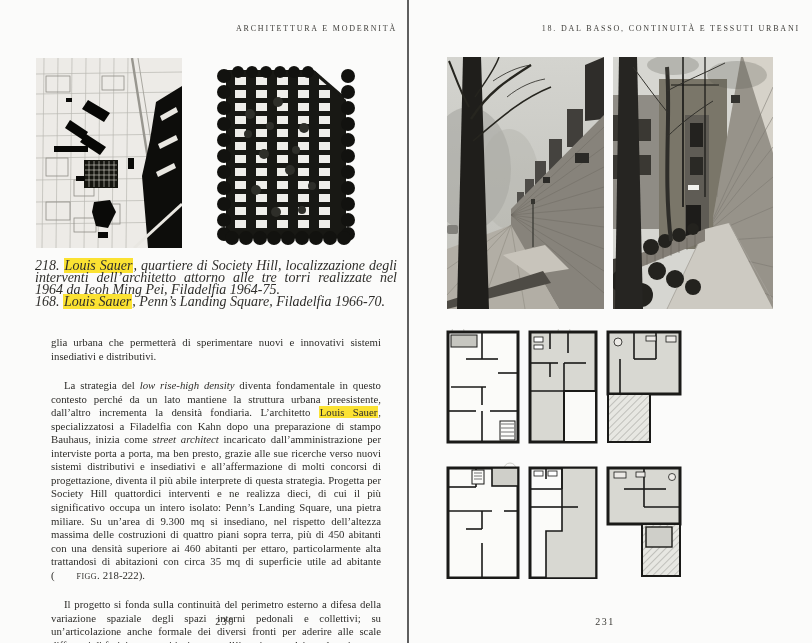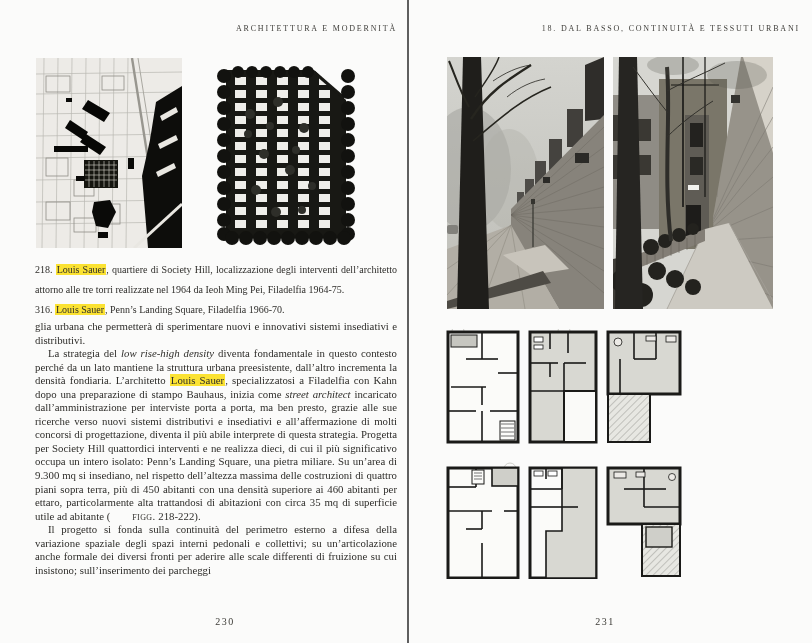--- a/index.html
+++ b/index.html
@@ -6,24 +6,24 @@
   #scene{
     position:relative;width:812px;height:643px;background:#fbfbfa;overflow:hidden;
     font-family:"Liberation Serif","DejaVu Serif",serif;color:#2e2d2a;
   }
   .abs{position:absolute;}
   .runhead{
     font-size:8px;letter-spacing:1.8px;color:#3f3e3a;text-align:right;
     font-variant:small-caps;text-transform:uppercase;white-space:nowrap;
   }
   .pagenum{font-size:10px;letter-spacing:1.5px;text-align:center;color:#3a3934;}
-  .caption{font-size:10px;line-height:20px;text-align:justify;}
+  .caption{font-size:14px;line-height:12px;text-align:justify;font-style:italic;}
   .caption p{margin:0;}
   .bodytext{font-size:10.8px;line-height:13.55px;text-align:justify;}
-  .bodytext p{margin:0;}
+  .bodytext p{margin:16px;}
   .bodytext p.ind{text-indent:13px;}
   .sidecap{font-size:9.6px;line-height:11.6px;}
   .sidecap div{white-space:nowrap;}
   .i{font-style:italic;}
   .hl{background:var(--hl,#fbe232);padding:0 1px;}
   .sc{font-variant:small-caps;letter-spacing:.4px;padding-left:22px;}
   .divider{background:#5f5f5f;}
   .fig{display:block;}
 </style>
 </head>
@@ -165,21 +165,21 @@
           <circle cx="90" cy="148" r="4"></circle>
         <circle cx="36" cy="72" r="4"></circle>
           <circle cx="58" cy="64" r="4"></circle>
           <circle cx="84" cy="88" r="4"></circle>
       </g>
     </svg>
   </div>
 
   <div class="abs caption" style="left:35px;top:260px;width:362px;">
     <p><span>218. </span><span class="hl">Louis Sauer</span><span>, quartiere di Society Hill, localizzazione degli interventi dell’architetto attorno alle tre torri realizzate nel 1964 da Ieoh Ming Pei, Filadelfia 1964-75.</span></p>
-    <p><span>316. </span><span class="hl">Louis Sauer</span><span>, Penn’s Landing Square, Filadelfia 1966-70.</span></p>
+    <p><span>168. </span><span class="hl">Louis Sauer</span><span>, Penn’s Landing Square, Filadelfia 1966-70.</span></p>
   </div>
 
   <div class="abs bodytext" style="left:35px;top:320px;width:362px;">
     <p><span>glia urbana che permetterà di sperimentare nuovi e innovativi sistemi insediativi e distributivi.</span></p>
     <p class="ind"><span>La strategia del </span><span class="i">low rise-high density</span><span> diventa fondamentale in questo contesto perché da un lato mantiene la struttura urbana preesistente, dall’altro incrementa la densità fondiaria. L’architetto </span><span class="hl">Louis Sauer</span><span>, specializzatosi a Filadelfia con Kahn dopo una preparazione di stampo Bauhaus, inizia come </span><span class="i">street architect</span><span> incaricato dall’amministrazione per interviste porta a porta, ma ben presto, grazie alle sue ricerche verso nuovi sistemi distributivi e insediativi e all’affermazione di molti concorsi di progettazione, diventa il più abile interprete di questa strategia. Progetta per Society Hill quattordici interventi e ne realizza dieci, di cui il più significativo occupa un intero isolato: Penn’s Landing Square, una pietra miliare. Su un’area di 9.300 mq si insediano, nel rispetto dell’altezza massima delle costruzioni di quattro piani sopra terra, più di 450 abitanti con una densità superiore ai 460 abitanti per ettaro, particolarmente alta trattandosi di abitazioni con circa 35 mq di superficie utile ad abitante (</span><span class="sc">figg.</span><span> 218-222).</span></p>
     <p class="ind"><span>Il progetto si fonda sulla continuità del perimetro esterno a difesa della variazione spaziale degli spazi interni pedonali e collettivi; su un’articolazione anche formale dei diversi fronti per aderire alle scale differenti di fruizione su cui insistono; sull’inserimento dei parcheggi</span></p>
   </div>
 
   <div class="abs pagenum" style="left:35px;top:616px;width:380px;">230</div>
 

